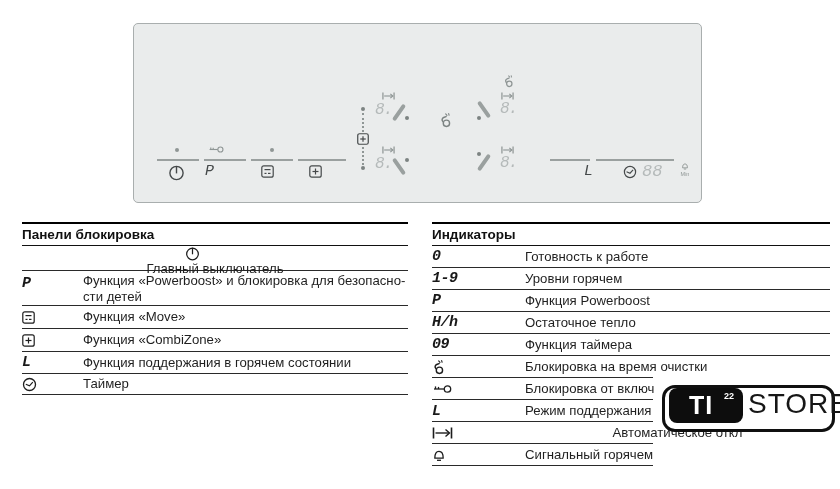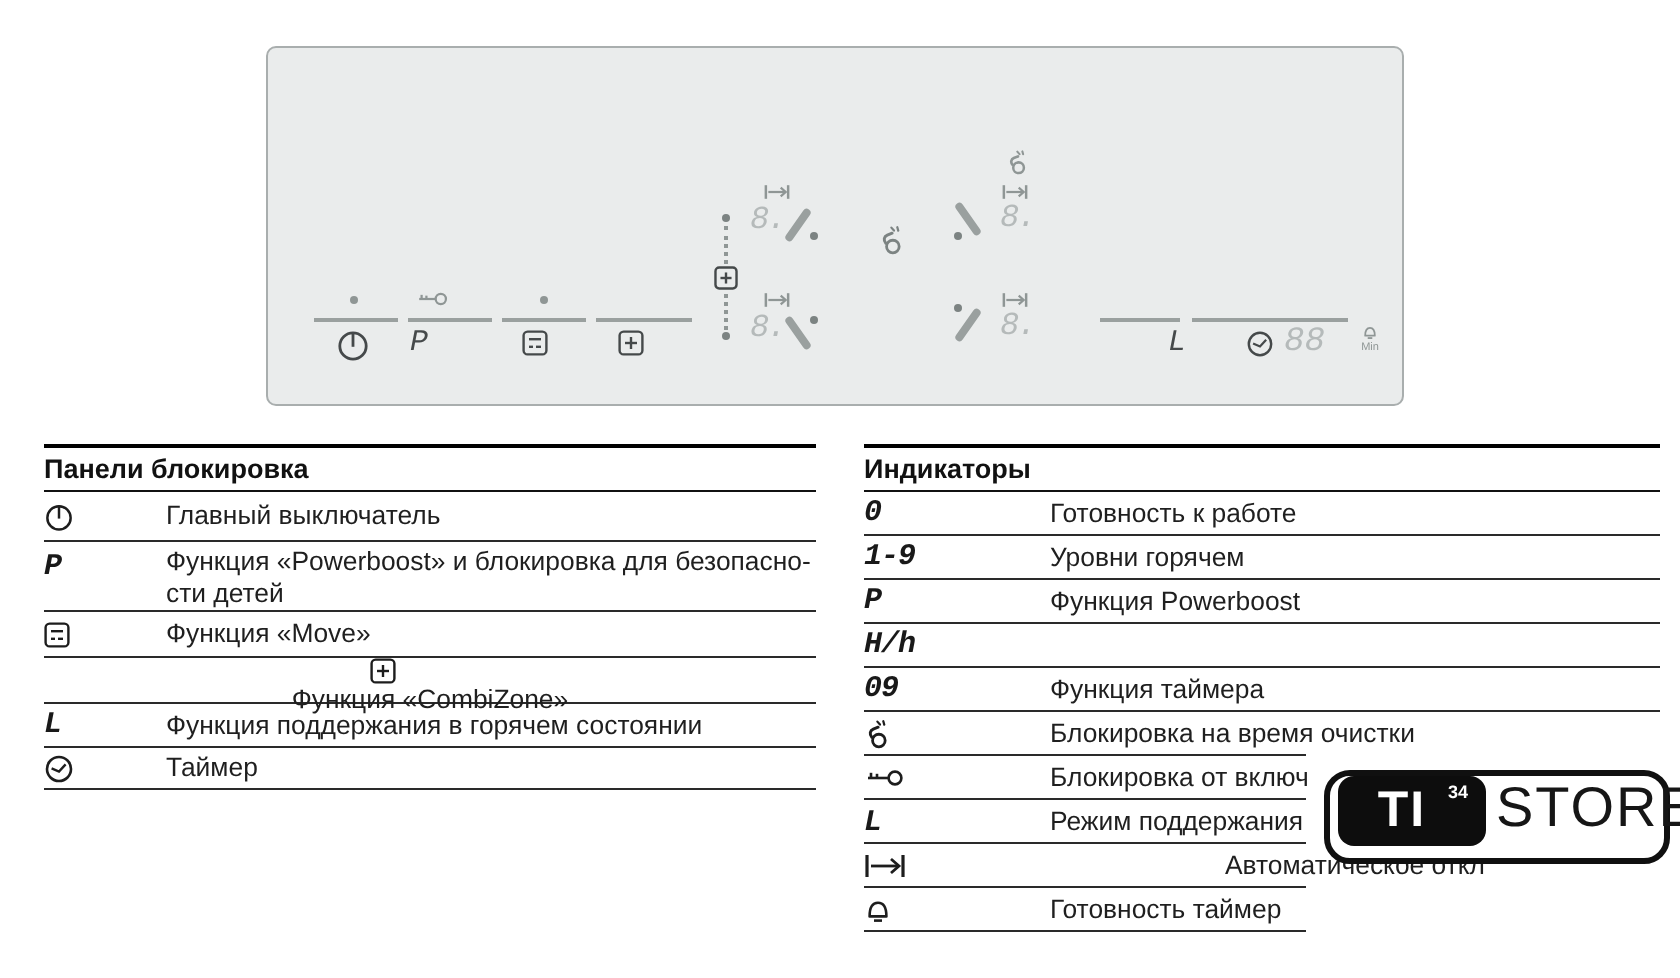--- a/index.html
+++ b/index.html
@@ -196,21 +196,21 @@
           <path d="M2.8 10.2 C2.8 5.6 4.2 3.4 7 3.4 C9.8 3.4 11.2 5.6 11.2 10.2 Z" fill="none" stroke="currentColor" stroke-width="1.6" stroke-linejoin="round"></path>
           <line x1="5" y1="12.3" x2="9" y2="12.3" stroke="currentColor" stroke-width="1.6"></line>
         </svg>
     </div>
     <div class="min-label" style="left:542px; top:147px;">Min</div>
   </div>
 
   <div class="tbl" id="left-table" style="left:22px; top:222px; width:386px;">
     <div class="tbl-title">Панели блокировка</div>
 
-    <div class="trow" style="height:25px;">
+    <div class="trow" style="height:25px;flex-direction:column;">
       <div class="tsym">
         <svg width="15" height="15" viewBox="0 0 17 17">
             <circle cx="8.5" cy="9" r="6.6" fill="none" stroke="#1d1d1d" stroke-width="1.4"></circle>
             <line x1="8.5" y1="2" x2="8.5" y2="9.4" stroke="#1d1d1d" stroke-width="1.4"></line>
           </svg>
       </div>
       <div class="ttxt">Главный выключатель</div>
     </div>
 
     <div class="trow twoline" style="height:35px;">
@@ -224,21 +224,21 @@
         <svg width="13" height="13" viewBox="0 0 13 13">
             <rect x="0.8" y="0.8" width="11.4" height="11.4" rx="2" fill="none" stroke="#1d1d1d" stroke-width="1.2"></rect>
             <line x1="3.5" y1="4.6" x2="9.5" y2="4.6" stroke="#1d1d1d" stroke-width="1.2"></line>
             <line x1="3.5" y1="8.4" x2="5.5" y2="8.4" stroke="#1d1d1d" stroke-width="1.2"></line>
             <line x1="7" y1="8.4" x2="9.5" y2="8.4" stroke="#1d1d1d" stroke-width="1.2"></line>
           </svg>
       </div>
       <div class="ttxt">Функция «Move»</div>
     </div>
 
-    <div class="trow" style="height:23px;flex-direction:column;">
+    <div class="trow" style="height:23px;">
       <div class="tsym">
         <svg width="13" height="13" viewBox="0 0 13 13">
             <rect x="0.8" y="0.8" width="11.4" height="11.4" rx="2" fill="none" stroke="#1d1d1d" stroke-width="1.2"></rect>
             <line x1="6.5" y1="3.5" x2="6.5" y2="9.5" stroke="#1d1d1d" stroke-width="1.2"></line>
             <line x1="3.5" y1="6.5" x2="9.5" y2="6.5" stroke="#1d1d1d" stroke-width="1.2"></line>
           </svg>
       </div>
       <div class="ttxt">Функция «CombiZone»</div>
     </div>
 
@@ -268,20 +268,21 @@
     <div class="trow" style="height:22px;">
       <div class="tsym seg-sym">1-9</div>
       <div class="ttxt">Уровни горячем</div>
     </div>
     <div class="trow" style="height:22px;">
       <div class="tsym seg-sym">P</div>
       <div class="ttxt">Функция Powerboost</div>
     </div>
     <div class="trow" style="height:22px;">
       <div class="tsym seg-sym">H/h</div>
+      <div class="ttxt">Остаточное тепло</div>
     </div>
     <div class="trow" style="height:22px;">
       <div class="tsym seg-sym">09</div>
       <div class="ttxt">Функция таймера</div>
     </div>
 
     <div class="trow short" style="height:22px;">
       <div class="tsym">
         <svg width="13" height="15" viewBox="0 0 14 16">
             <circle cx="8" cy="11" r="3.4" fill="none" stroke="#1d1d1d" stroke-width="1.5"></circle>
@@ -322,25 +323,25 @@
       <div class="ttxt">Автоматическое откл</div>
     </div>
 
     <div class="trow short" style="height:22px;">
       <div class="tsym">
         <svg width="14" height="14" viewBox="0 0 14 14">
             <path d="M2.8 10.2 C2.8 5.6 4.2 3.4 7 3.4 C9.8 3.4 11.2 5.6 11.2 10.2 Z" fill="none" stroke="#1d1d1d" stroke-width="1.3" stroke-linejoin="round"></path>
             <line x1="5" y1="12.3" x2="9" y2="12.3" stroke="#1d1d1d" stroke-width="1.3"></line>
           </svg>
       </div>
-      <div class="ttxt">Готовность таймер</div>
+      <div class="ttxt">Сигнальный горячем</div>
     </div>
   </div>
 
   <div class="logo">
     <div class="ti-box">
       <span class="ti">TI</span>
-      <span class="sup">34</span>
+      <span class="sup">22</span>
     </div>
     <span class="store">STORE</span>
   </div>
 
 </div>
 
 </body></html>

